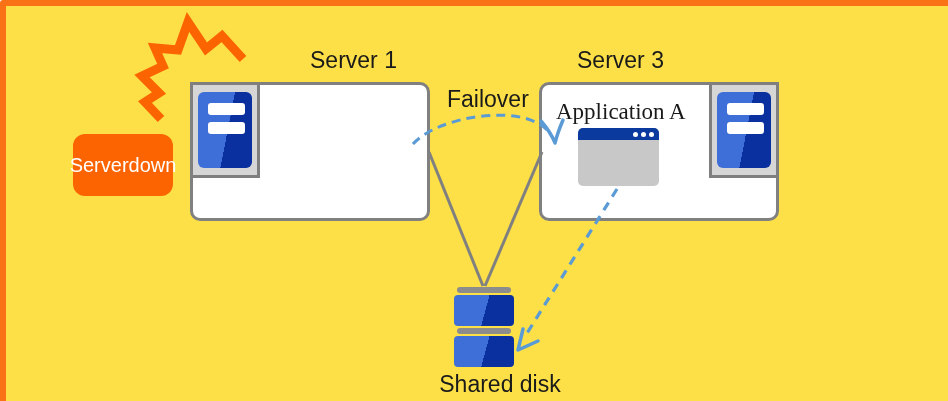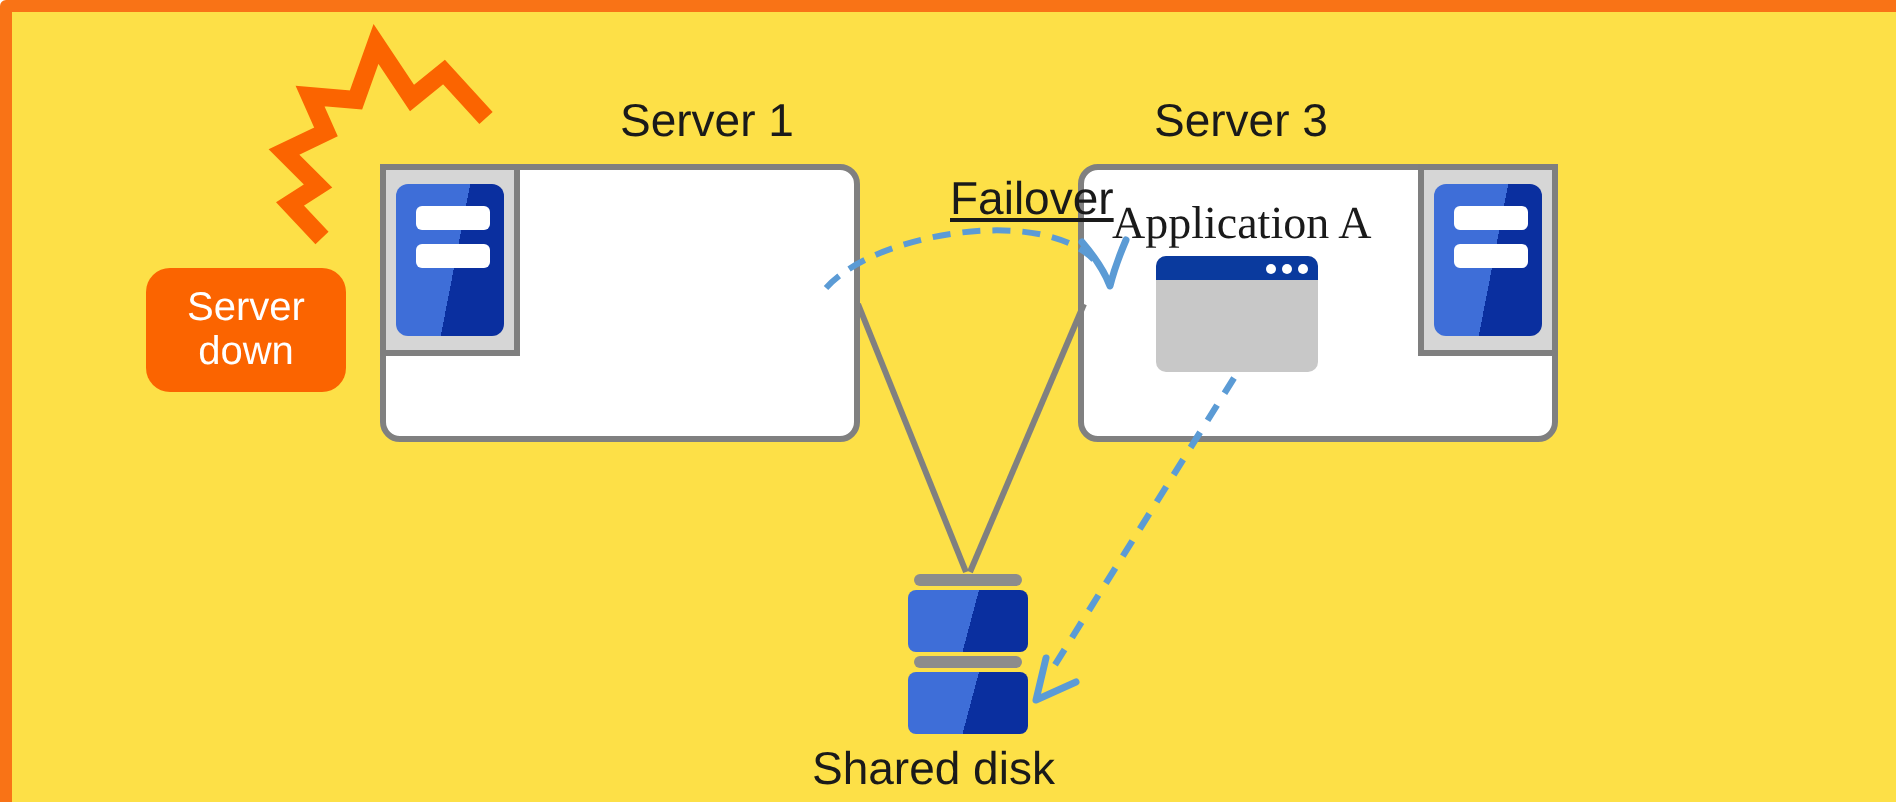--- a/index.html
+++ b/index.html
@@ -33,36 +33,36 @@
   
   .diagram-label {
     position: absolute;
     color: #1a1a1a;
     font-size: 23px;
     line-height: 1.05;
     white-space: nowrap;
   }
   #server1-label { left: 304px; top: 42px; }
   #server2-label { left: 571px; top: 42px; }
-  #failover-label { left: 469px; top: 81px; text-decoration: underline; }
+  #failover-label { left: 441px; top: 81px; }
   #application-label { left: 550px; top: 94px; font-family: Liberation Serif, serif; }
-  #shared-disk-label { left: 400px; top: 366px; width: 140px; }
+  #shared-disk-label { left: 424px; top: 366px; width: 140px; text-align: center; }
 
   
   .badge {
     position: absolute;
     left: 67px; top: 128px;
     width: 100px; height: 62px;
     background: #fb6400;
     border-radius: 12px;
     color: #ffffff;
     font-size: 20px;
     line-height: 22px;
     display: flex;
-    flex-direction: column;
+    flex-direction: row;
     align-items: center;
     justify-content: center;
     text-align: center;
   }
 
   
   .server-frame {
     position: absolute;
     width: 70px; height: 96px;
     background: #d6d6d6;

